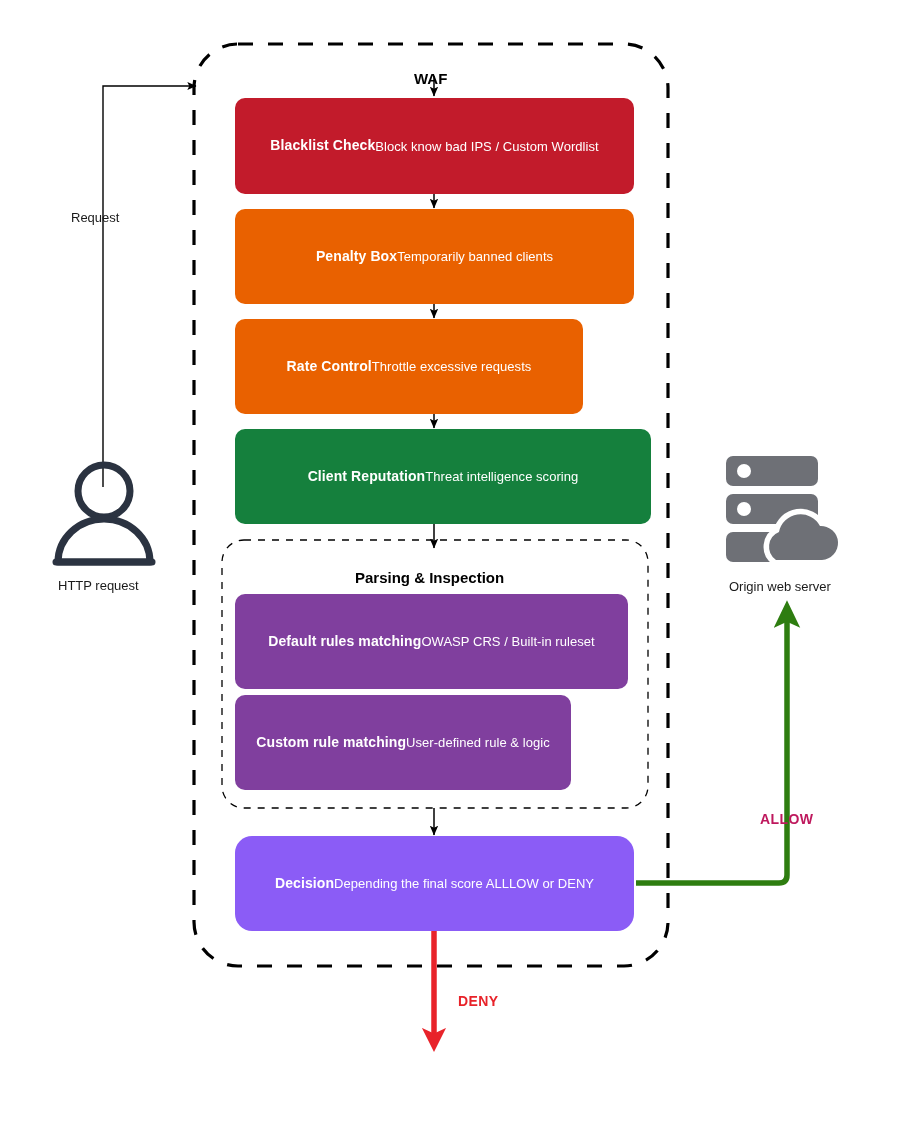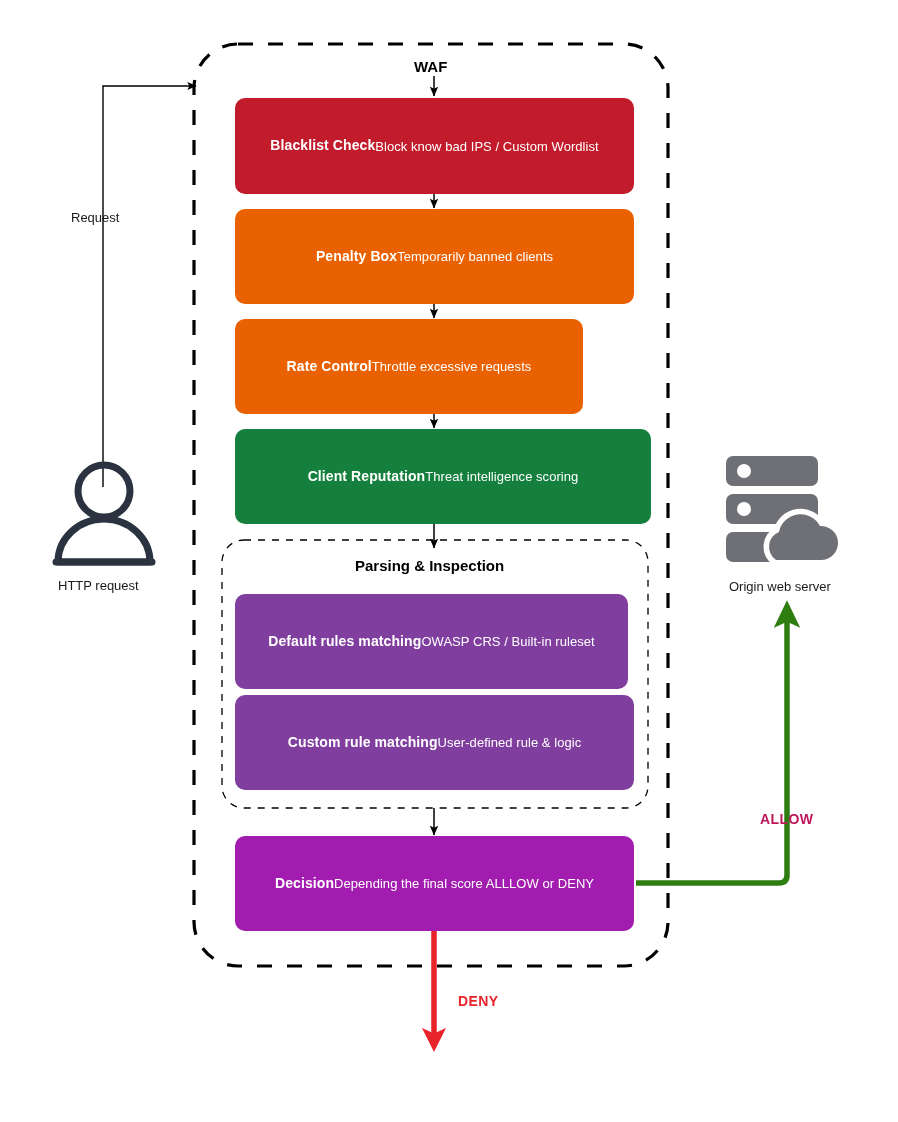--- a/index.html
+++ b/index.html
@@ -57,20 +57,21 @@
   .lbl {
     position: absolute;
     font-size: 13px;
     color: #1a1a1a;
     white-space: nowrap;
   }
   .lbl-bold {
     font-weight: bold;
     font-size: 15px;
     color: #000000;
+    margin-top: 12px;
   }
   .lbl-allow {
     font-weight: bold;
     font-size: 14px;
     letter-spacing: 0.4px;
   }
   .lbl-deny {
     font-weight: bold;
     font-size: 14px;
     letter-spacing: 0.4px;
@@ -155,26 +156,26 @@
   <div class="stage" style="left:235px; top:429px; width:416px; height:95px; background:#15803d;">
     <div class="s-title">Client Reputation</div>
     <div class="s-sub">Threat intelligence scoring</div>
   </div>
 
   <div class="stage" style="left:235px; top:594px; width:393px; height:95px; background:#803F9E;">
     <div class="s-title">Default rules matching</div>
     <div class="s-sub">OWASP CRS / Built-in ruleset</div>
   </div>
 
-  <div class="stage" style="left:235px; top:695px; width:399px; height:95px; background:#803F9E;">
+  <div class="stage" style="left:235px; top:695px; width:336px; height:95px; background:#803F9E;">
     <div class="s-title">Custom rule matching</div>
     <div class="s-sub">User-defined rule &amp; logic</div>
   </div>
 
-  <div class="stage" style="left:235px; top:836px; width:399px; height:95px; background:#a21caf;">
+  <div class="stage" style="left:235px; top:836px; width:399px; height:95px; background:#8b5cf6;border-radius:17px;">
     <div class="s-title">Decision</div>
     <div class="s-sub">Depending the final score ALLLOW or DENY</div>
   </div>
 
   <div class="lbl lbl-bold" style="left:414px; top:58px;">WAF</div>
 
   <div class="lbl lbl-bold" style="left:355px; top:557px;">Parsing &amp; Inspection</div>
 
   <div class="lbl" style="left:71px; top:210px;">Request</div>
 

